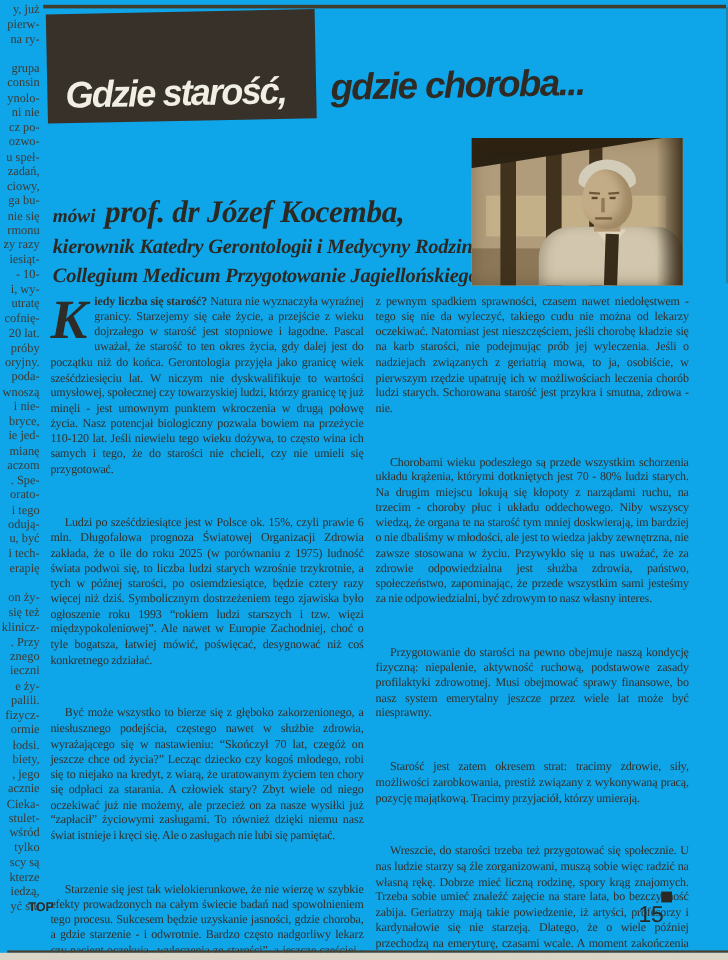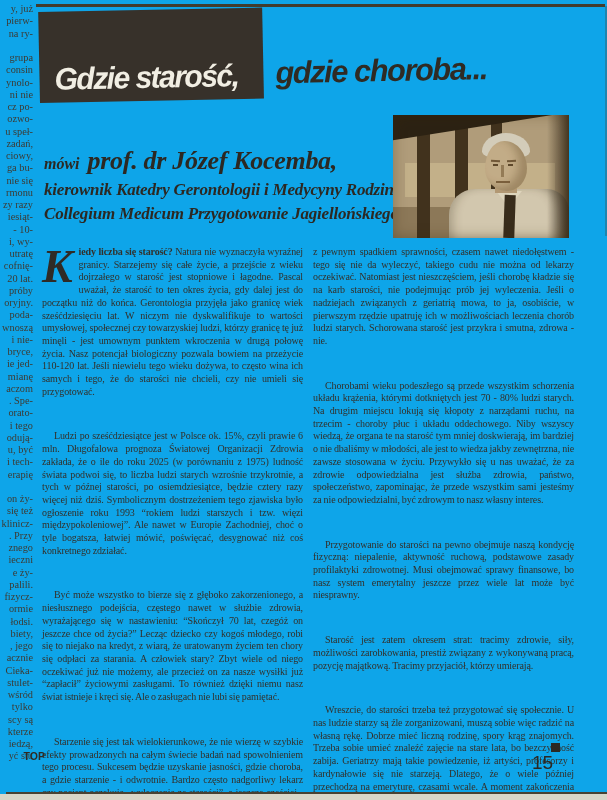--- a/index.html
+++ b/index.html
@@ -20,21 +20,21 @@
               white-space:nowrap;transform:rotate(-1.15deg);transform-origin:0 100%;}
   .title-box{background:#37312a;height:91px;width:224px;box-sizing:border-box;
              display:flex;align-items:flex-end;padding:0 0 5px 15px;}
   .title-hl{font-family:"Liberation Sans",sans-serif;font-style:italic;font-weight:bold;
             font-size:31px;letter-spacing:-1.6px;color:#f1eee3;transform:scaleX(.97);transform-origin:left bottom;}
   .title-rest{font-family:"Liberation Sans",sans-serif;font-style:italic;font-weight:bold;
             font-size:31px;letter-spacing:-1.4px;color:#2f2b24;margin-left:12px;padding-bottom:7px;
             transform:scaleX(.99);transform-origin:left bottom;}
   
   .byline{position:absolute;left:44px;top:146px;color:#2c2822;}
-  .byline-l1{display:flex;align-items:baseline;gap:8px;}
+  .byline-l1{display:flex;align-items:baseline;gap:8px;margin-top:16px;}
   .by-prefix{font-style:italic;font-weight:bold;font-size:16px;}
   .by-name{font-style:italic;font-weight:bold;font-size:26px;letter-spacing:-0.3px;}
   .by-role{font-style:italic;font-weight:bold;font-size:17px;line-height:21px;letter-spacing:-0.2px;margin-top:3px;}
   
   .photo{position:absolute;left:393px;top:115px;width:176px;height:123px;background:#b4a181;overflow:hidden;}
   .photo:after{content:"";position:absolute;inset:0;box-shadow:inset 0 0 14px rgba(60,40,10,.35);
                background:rgba(125,95,45,.07);}
   .ph-build{position:absolute;left:12px;top:48px;width:150px;height:34px;background:#c9b691;}
   .ph-ground{position:absolute;left:0;top:92px;width:176px;height:31px;background:#8d7a5c;}
   .ph-beam{position:absolute;left:-22px;top:-28px;width:250px;height:56px;background:#261e12;

